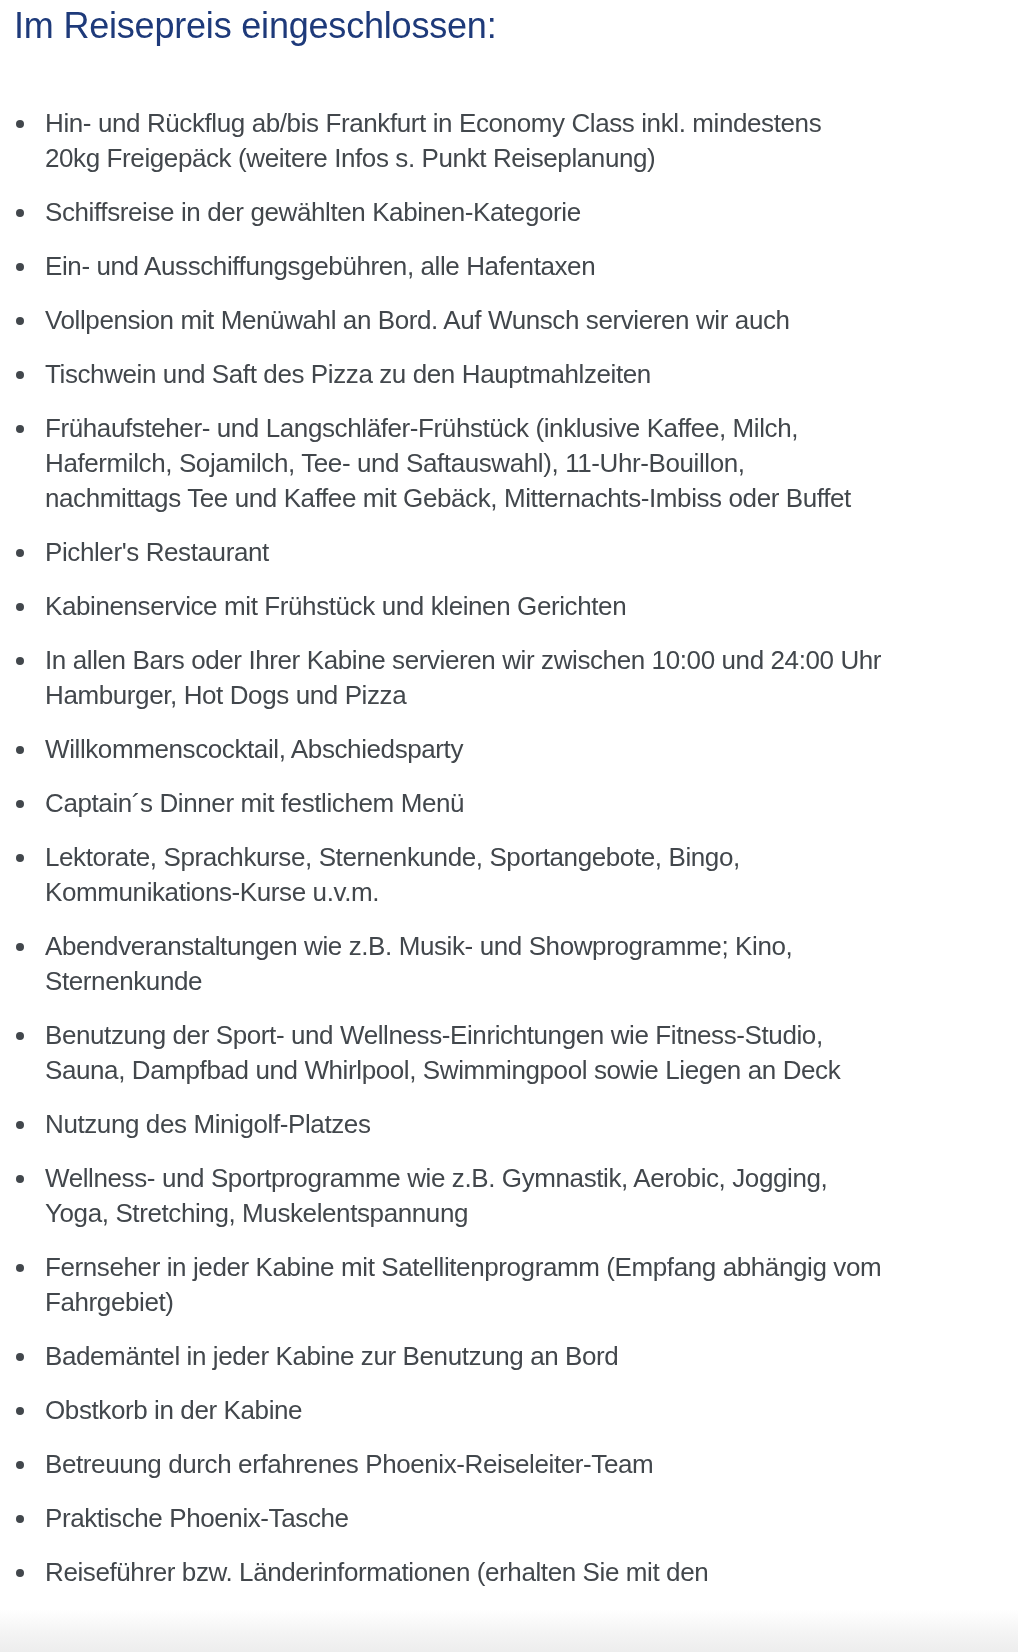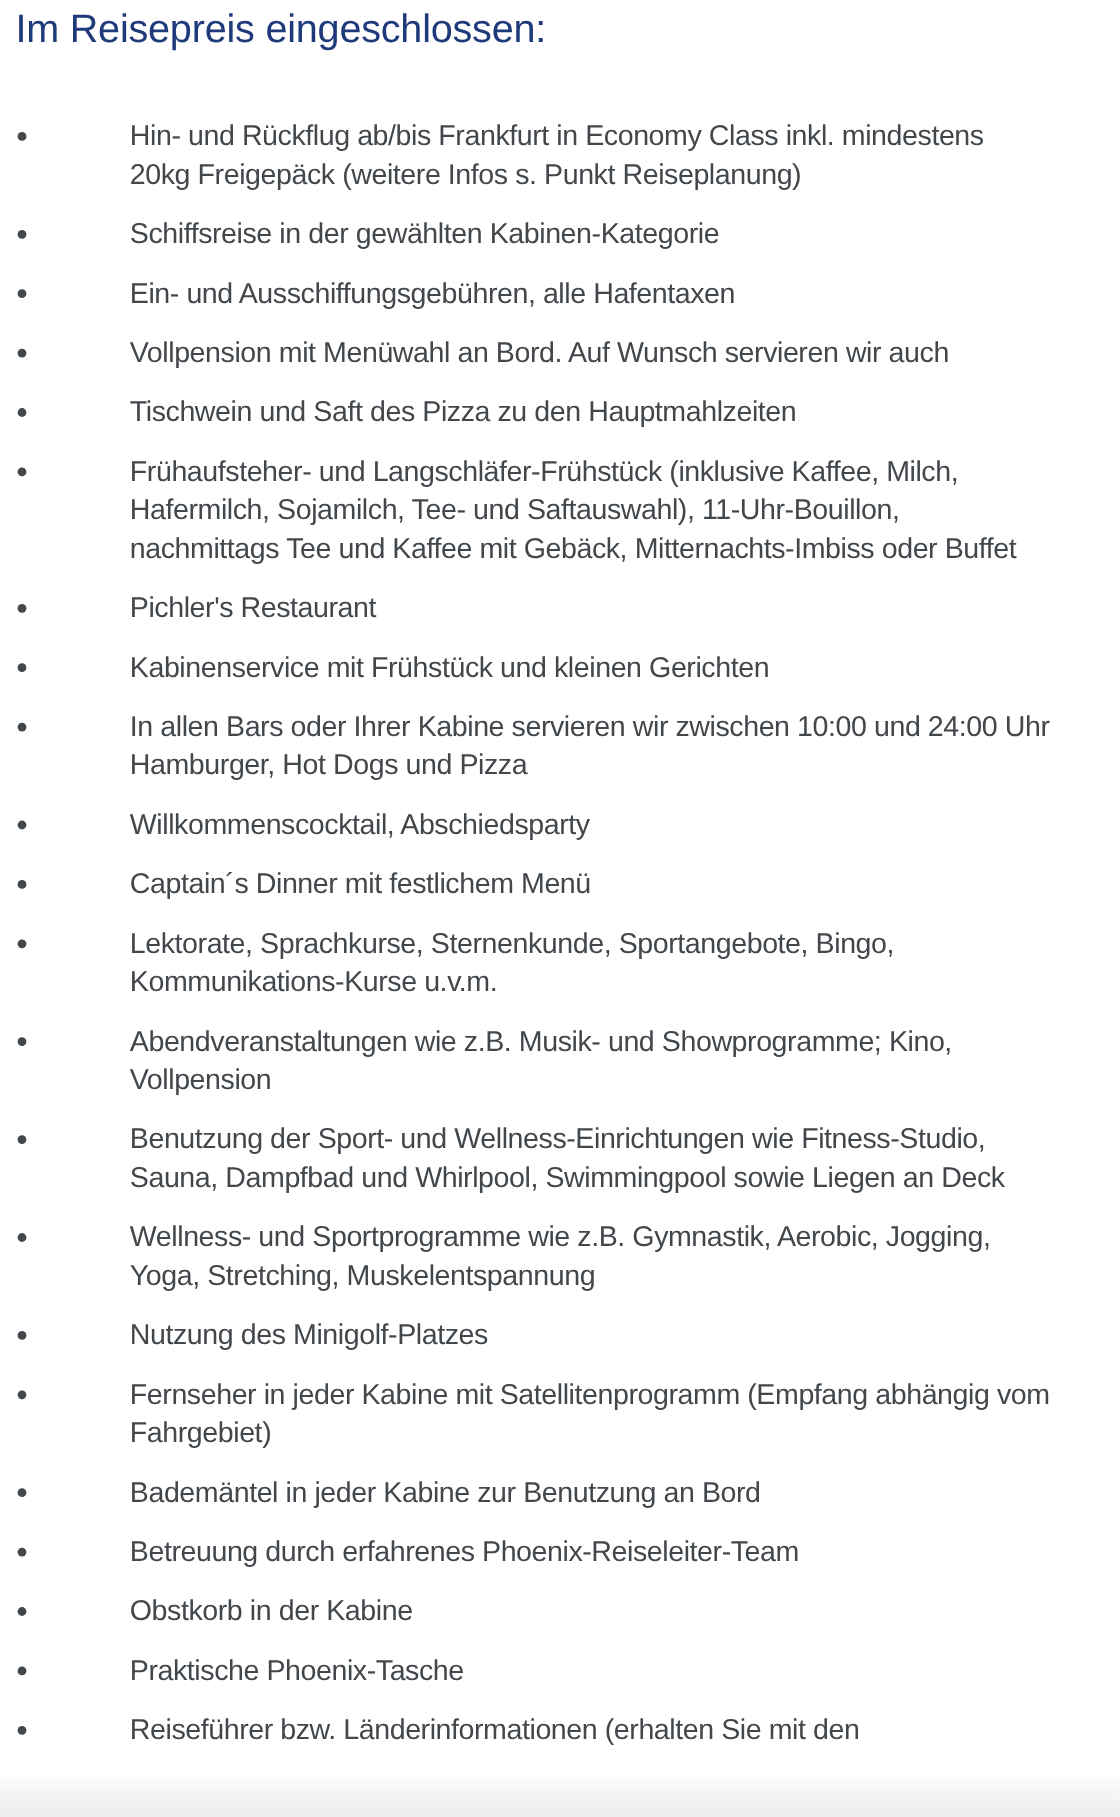--- a/index.html
+++ b/index.html
@@ -33,21 +33,21 @@
     letter-spacing: -0.2px;
     color: var(--heading-color);
   }
   ul.inclusions {
     list-style: none;
     margin: 58px 0 0 0;
     padding: 0;
   }
   ul.inclusions > li {
     position: relative;
-    padding-left: 118px;
+    padding-left: 45px;
     margin: 0 0 19px 0;
     font-size: 26px;
     line-height: 35px;
     letter-spacing: -0.4px;
     color: var(--text-color);
   }
   ul.inclusions > li::before {
     content: "";
     position: absolute;
     left: 16px;
@@ -116,45 +116,45 @@
       </li>
       <li>
         <div class="line">Captain´s Dinner mit festlichem Menü</div>
       </li>
       <li>
         <div class="line">Lektorate, Sprachkurse, Sternenkunde, Sportangebote, Bingo,</div>
         <div class="line">Kommunikations-Kurse u.v.m.</div>
       </li>
       <li>
         <div class="line">Abendveranstaltungen wie z.B. Musik- und Showprogramme; Kino,</div>
-        <div class="line">Vollpension</div>
+        <div class="line">Sternenkunde</div>
       </li>
       <li>
         <div class="line">Benutzung der Sport- und Wellness-Einrichtungen wie Fitness-Studio,</div>
         <div class="line">Sauna, Dampfbad und Whirlpool, Swimmingpool sowie Liegen an Deck</div>
       </li>
       <li>
+        <div class="line">Nutzung des Minigolf-Platzes</div>
+      </li>
+      <li>
         <div class="line">Wellness- und Sportprogramme wie z.B. Gymnastik, Aerobic, Jogging,</div>
         <div class="line">Yoga, Stretching, Muskelentspannung</div>
-      </li>
-      <li>
-        <div class="line">Nutzung des Minigolf-Platzes</div>
       </li>
       <li>
         <div class="line">Fernseher in jeder Kabine mit Satellitenprogramm (Empfang abhängig vom</div>
         <div class="line">Fahrgebiet)</div>
       </li>
       <li>
         <div class="line">Bademäntel in jeder Kabine zur Benutzung an Bord</div>
       </li>
       <li>
-        <div class="line">Betreuung durch erfahrenes Phoenix-Reiseleiter-Team</div>
+        <div class="line">Obstkorb in der Kabine</div>
       </li>
       <li>
-        <div class="line">Obstkorb in der Kabine</div>
+        <div class="line">Betreuung durch erfahrenes Phoenix-Reiseleiter-Team</div>
       </li>
       <li>
         <div class="line">Praktische Phoenix-Tasche</div>
       </li>
       <li>
         <div class="line">Reiseführer bzw. Länderinformationen (erhalten Sie mit den</div>
       </li>
     </ul>
 </div>
 

